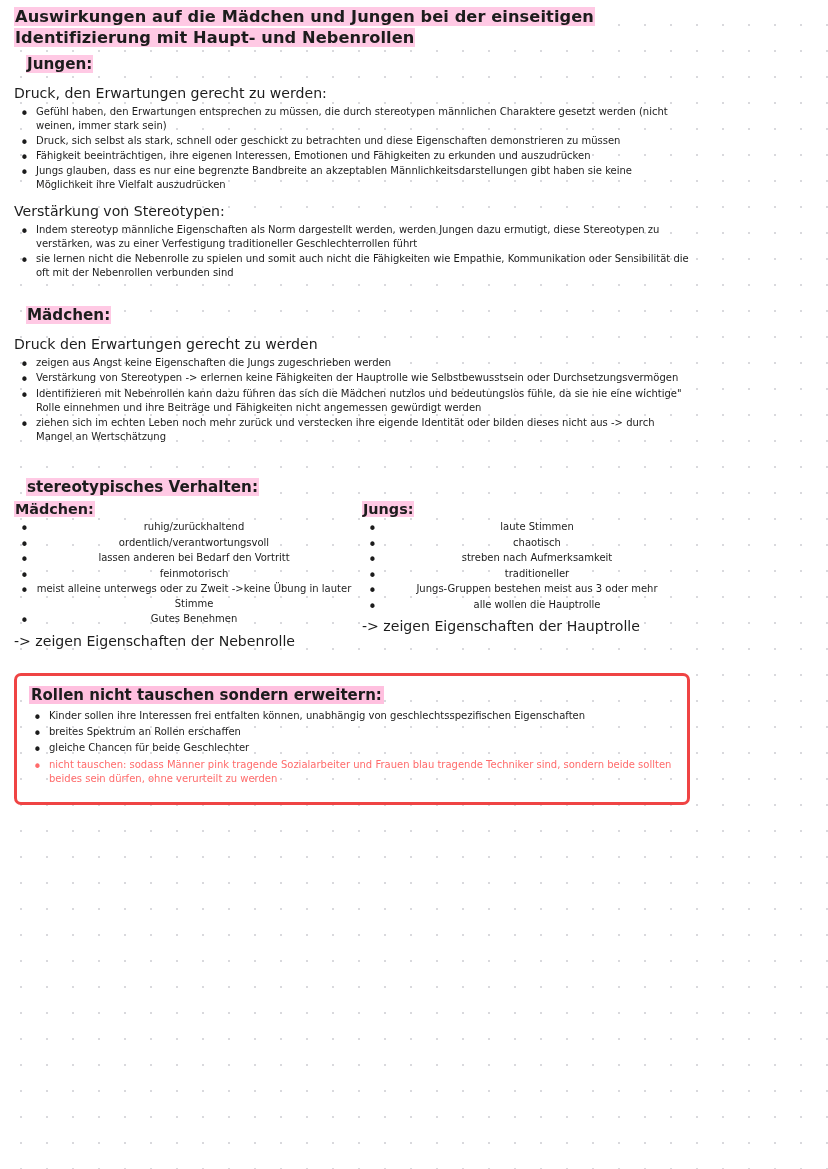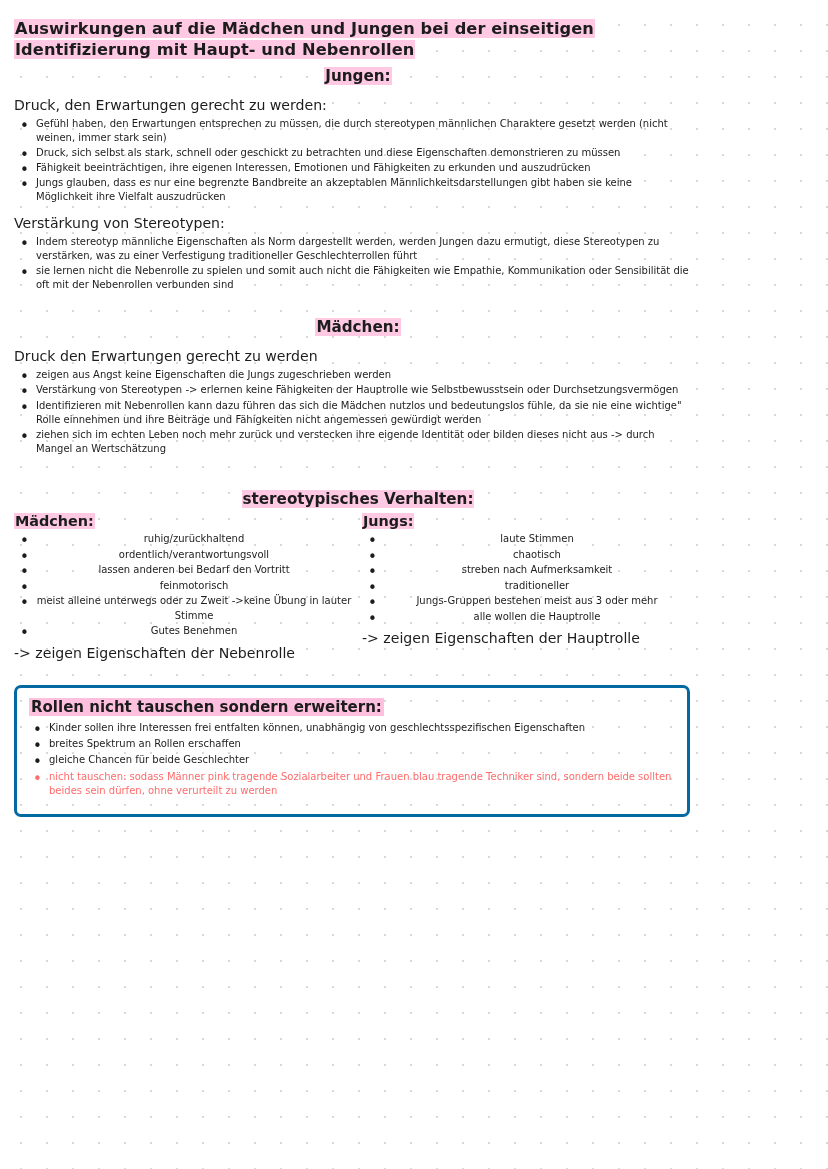--- a/index.html
+++ b/index.html
@@ -15,21 +15,21 @@
     background-size: 26px 26px;
     background-position: 8px 12px;
     font-family: "DejaVu Sans", sans-serif;
     color: #1c1c1c;
     -webkit-font-smoothing: antialiased;
   }
   .page {
     position: relative;
     width: 708px;
     box-sizing: border-box;
-    padding: 16px 18px 20px 14px;
+    padding: 4px 18px 20px 14px;
   }
   .title {
     font-size: 16.2px;
     font-weight: 700;
     line-height: 1.32;
     margin: 2px 0 2px 0;
     letter-spacing: .1px;
   }
   .hl-pink {
     background-color: #ffc9e4;
@@ -41,21 +41,20 @@
     background-color: #ffc0df;
     box-decoration-break: clone;
     -webkit-box-decoration-break: clone;
     padding: 0 2px;
   }
   h2.section {
     font-size: 15.2px;
     font-weight: 700;
     margin: 6px 0 3px 12px;
     line-height: 1.3;
-    text-align: center;
   }
   .lead {
     font-size: 14.1px;
     margin: 9px 0 2px 0;
     line-height: 1.35;
   }
   ul.bullets {
     list-style: none;
     margin: 0 0 4px 0;
     padding: 0;
@@ -100,21 +99,21 @@
     font-weight: 700;
     margin: 0 0 3px 0;
   }
   .col ul.bullets > li {
     line-height: 1.45;
     text-align: center;
   }
 
   .framed {
     position: relative;
-    border: 3px solid #0369a1;
+    border: 3px solid #ef4444;
     border-radius: 7px;
     padding: 10px 12px 12px 10px;
     margin-top: 22px;
   }
   .framed h3 {
     font-size: 15px;
     font-weight: 700;
     margin: 0 0 4px 2px;
     line-height: 1.3;
   }

